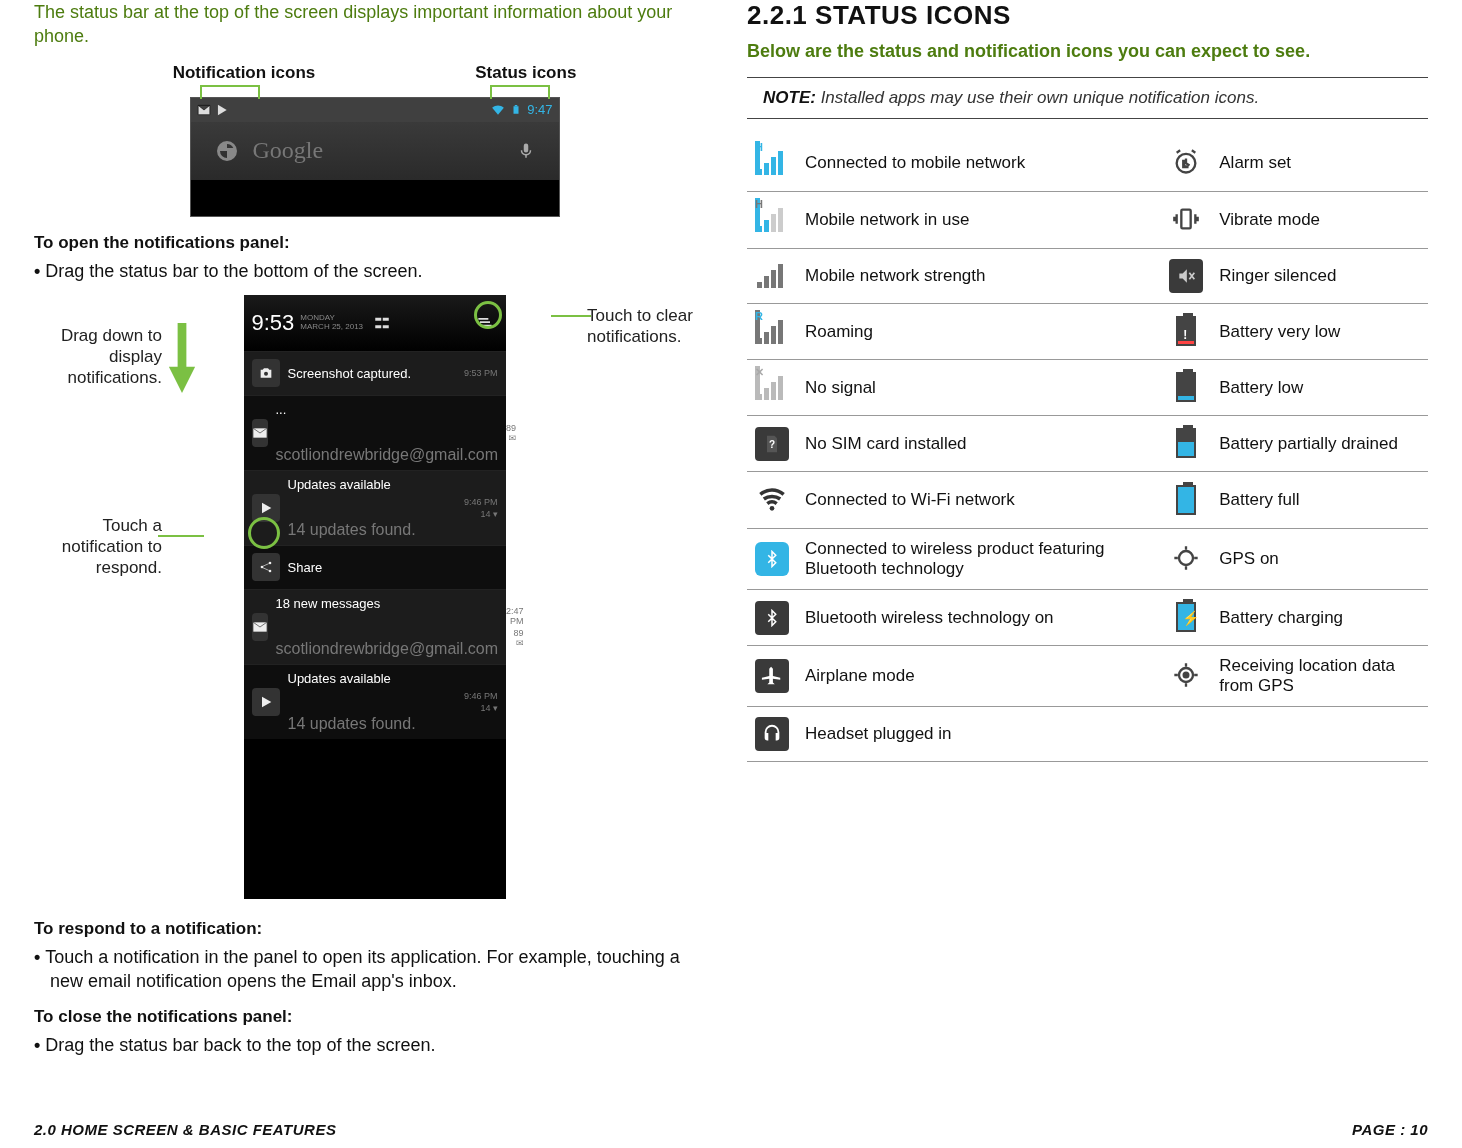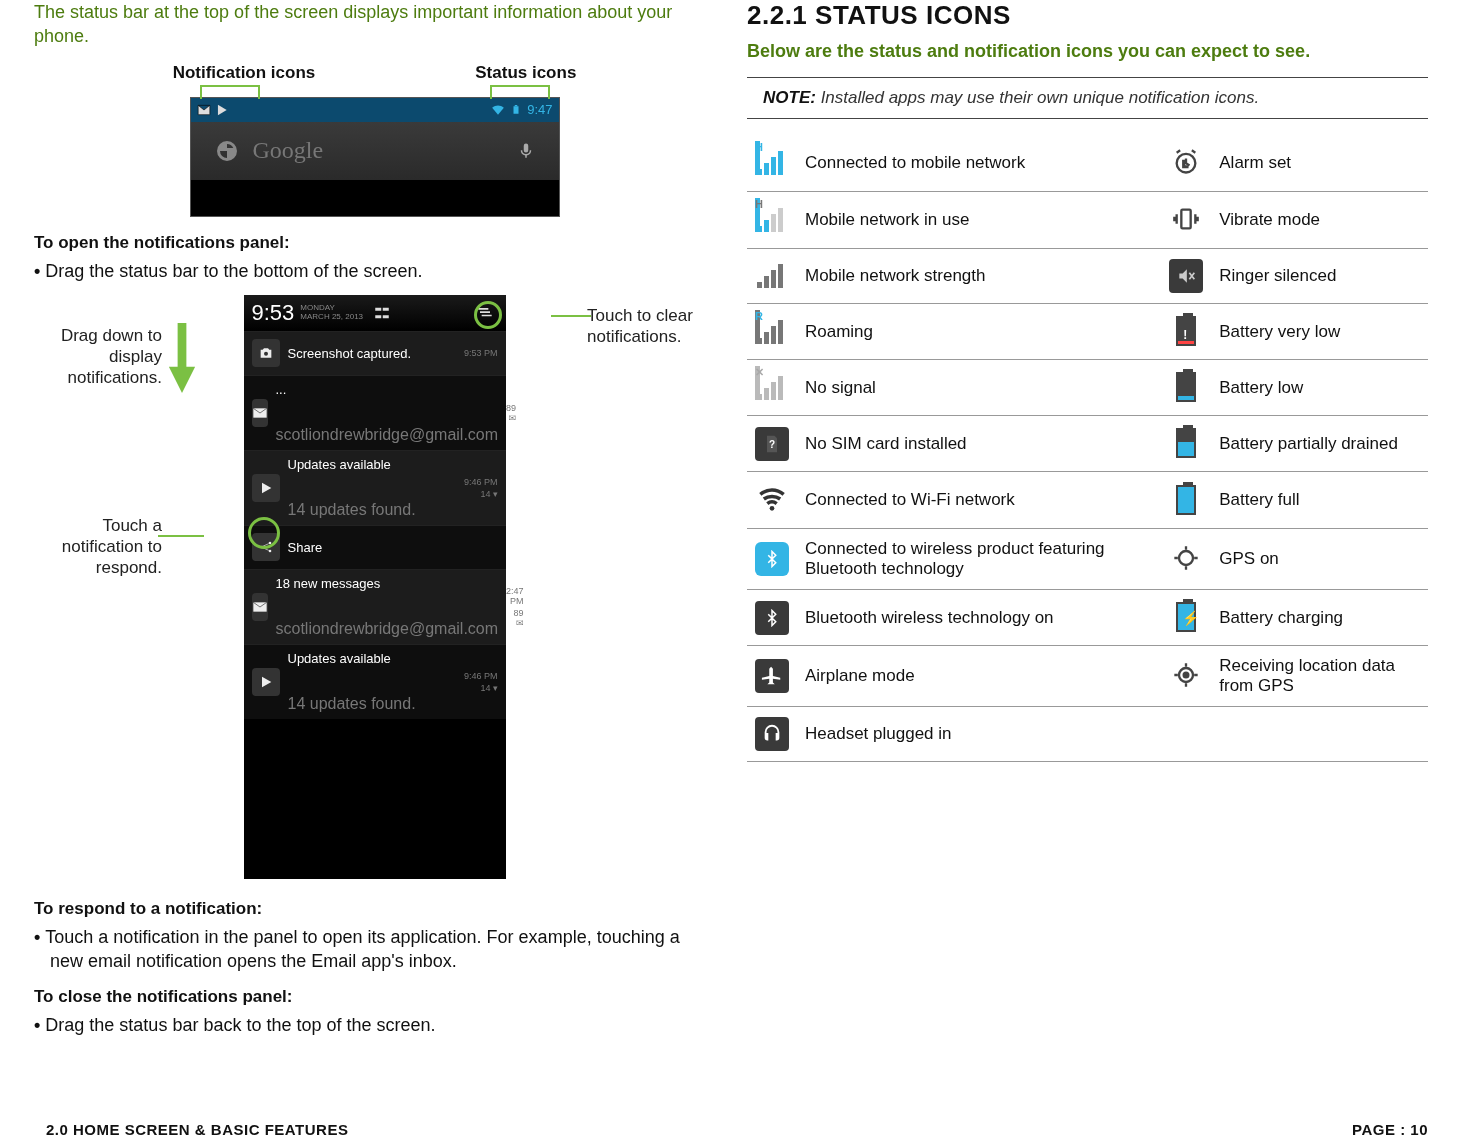--- a/index.html
+++ b/index.html
@@ -56,21 +56,21 @@
     border-bottom: none;
   }
   .statusbar-wrap {
     width: 370px;
     margin: 0 auto 16px;
     border: 1px solid #555;
     background: #000;
   }
   .statusbar {
     height: 24px;
-    background: #0c4a6e;
+    background: #404040;
     display: flex;
     justify-content: space-between;
     align-items: center;
     padding: 0 6px;
     color: #a8a8a8;
     font-size: 13px;
     gap: 25px;
   }
   .statusbar .left { display: flex; gap: 4px; align-items: center; }
   .statusbar .right { display: flex; gap: 4px; align-items: center; color: #33b5e5; }
@@ -140,21 +140,21 @@
   .conn-line { position:absolute; height:2px; background:#7bc043; }
   .notif-panel {
     width: 262px;
     background:#000;
     color:#ccc;
     font-size:12px;
     position: relative;
     margin: 0 auto;
   }
   .np-header {
-    height: 36px;
+    height: 56px;
     background: linear-gradient(#1a1a1a,#000);
     display:flex;
     align-items:center;
     padding:0 8px;
     gap:6px;
   }
   .np-time { color:#fff; font-size:22px; font-weight:300; }
   .np-date { color:#888; font-size:8px; line-height:1.1; }
   .np-header .spacer { flex:1; }
   .np-top-icon {
@@ -250,29 +250,30 @@
   .battery.low .fill{ height:18%; }
   .battery.vlow .fill{ height:12%; background:#f44; }
   .battery.half .fill{ height:55%; }
   .battery.full .fill{ height:100%; }
   .battery.chg .fill{ height:100%; }
   .battery .bolt{ position:absolute; top:6px; left:4px; color:#fff; font-size:14px;}
   .battery.vlow .mark { position:absolute; bottom:2px; left:5px; color:#fff; font-size:12px; font-weight:700; }
   .footer {
     position:absolute;
     bottom:10px;
-    left:12px; right:0;
+    left:0; right:0;
     display:flex;
     justify-content:space-between;
     padding:0 34px;
     font-family: "Arial Narrow", Arial, sans-serif;
     font-weight:700;
     font-size:15px;
     letter-spacing:0.5px;
     color:#111;
+    font-style:italic;
   }
   svg { display:block; }
 </style>
 </head>
 <body>
 
 <div class="page">
 
   <div class="col col-left">
     <p class="lead">The status bar at the top of the screen displays important information about your phone.</p>

